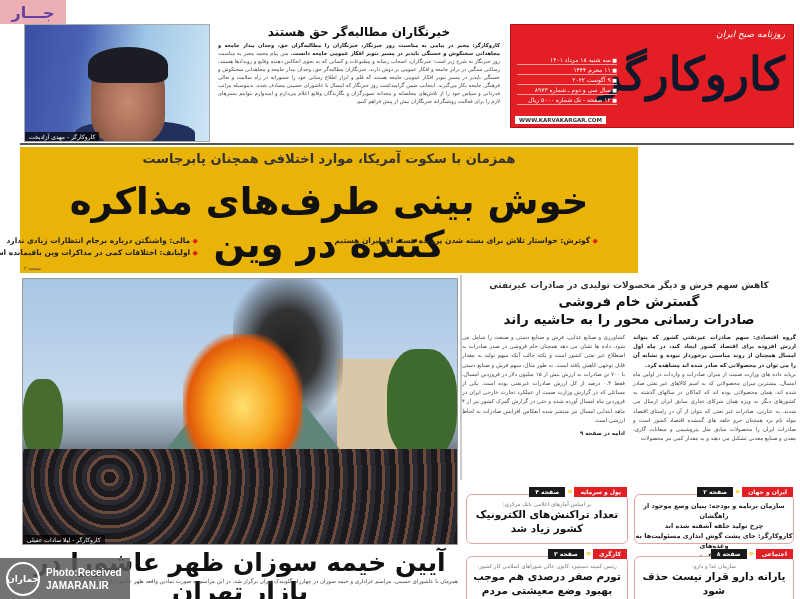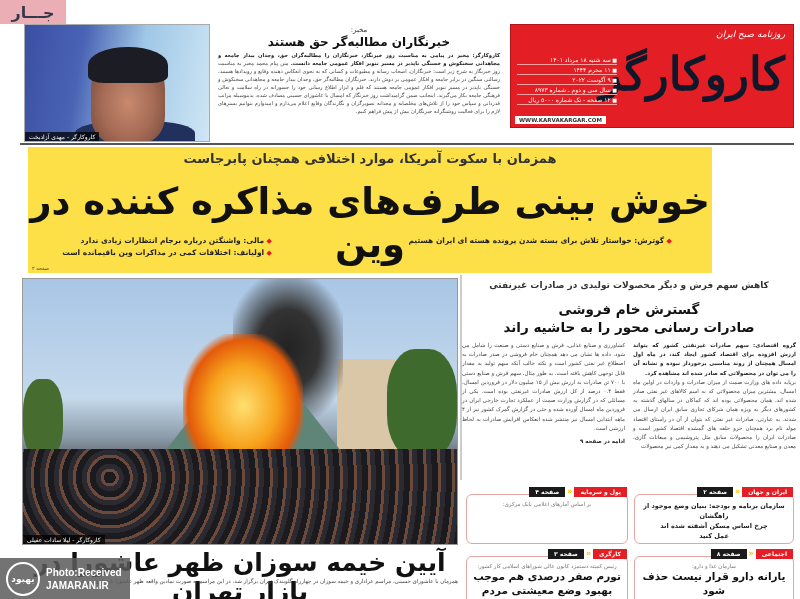--- a/index.html
+++ b/index.html
@@ -1,37 +1,37 @@
 <!DOCTYPE html>
 <html><head>
 <meta charset="utf-8">
 <style>
 *{box-sizing:border-box;margin:0;padding:0}
 body{width:800px;height:599px;background:#fff;font-family:"DejaVu Sans",sans-serif;overflow:hidden;position:relative;direction:rtl}
 .page{position:absolute;inset:0;width:800px;height:599px}
-.watermark-top{position:absolute;left:0;top:0;width:66px;height:24px;background:#e8a0a8;color:#0f172a;font-weight:bold;font-size:16px;display:flex;align-items:center;justify-content:center;opacity:.85;z-index:5}
+.watermark-top{position:absolute;left:0;top:0;width:66px;height:24px;background:#e8a0a8;color:#4c1d95;font-weight:bold;font-size:16px;display:flex;align-items:center;justify-content:center;opacity:.85;z-index:5}
 .photo-top{position:absolute;left:24px;top:24px;width:186px;height:118px;border:1px solid #aaa;overflow:hidden;background:linear-gradient(100deg,#3b4fa3 0%,#4a63b5 30%,#9fc7e6 60%,#cfe6f5 100%)}
 .photo-top .face{position:absolute;left:66px;top:28px;width:74px;height:90px;border-radius:40% 40% 30% 30%;background:radial-gradient(ellipse at 50% 55%,#c78a70 0%,#a56b55 50%,#6b4234 100%)}
 .photo-top .hair{position:absolute;left:63px;top:22px;width:80px;height:36px;border-radius:50% 50% 20% 20%;background:#1c1c24}
 .photo-top .suit{position:absolute;left:50px;top:96px;width:120px;height:30px;border-radius:40% 40% 0 0;background:#22305e}
 .photo-top .caption{position:absolute;left:0;bottom:0;background:rgba(0,0,0,.75);color:#fff;font-size:6px;padding:1px 4px}
 .topnews{position:absolute;left:214px;top:24px;width:290px;height:118px;text-align:center}
 .topnews .kicker{font-size:7px;color:#333;margin-top:2px}
 .topnews .title{font-size:12px;font-weight:bold;color:#111;margin:1px 0 2px}
 .topnews .body{font-size:5.2px;line-height:8px;color:#444;text-align:justify;padding:0 4px}
 .topnews .body b{color:#222}
 .masthead{position:absolute;left:510px;top:24px;width:284px;height:104px;background:#e31e24;border:1px solid #b31217}
 .masthead .logo{position:absolute;right:8px;top:22px;font-size:46px;font-weight:bold;color:#0f172a;letter-spacing:-2px;font-family:"DejaVu Serif",serif}
 .masthead .sub{position:absolute;right:8px;top:4px;color:#fff;font-size:9px;font-style:italic}
 .masthead ul{position:absolute;left:6px;top:30px;list-style:none;width:100px}
 .masthead li{color:#fff;font-size:6px;border-bottom:1px solid #f6a0a0;padding:1px 0;white-space:nowrap}
 .masthead li::before{content:"■ ";font-size:5px}
 .masthead .url{position:absolute;left:4px;bottom:3px;background:#fff;color:#333;font-size:5.5px;font-weight:bold;padding:1px 4px;direction:ltr}
 .rule1{position:absolute;left:20px;top:143px;width:774px;height:2px;background:#555}
-.lead{position:absolute;left:28px;top:147px;width:684px;height:126px;background:#fde047}
+.lead{position:absolute;left:20px;top:147px;width:618px;height:126px;background:#eab308}
 .lead .sup{text-align:center;font-size:13px;font-weight:bold;color:#333;margin-top:4px}
 .lead .head{text-align:center;font-size:37px;font-weight:900;color:#111;margin-top:14px;letter-spacing:-1px;font-family:"DejaVu Sans",sans-serif}
 .lead .bullets{position:absolute;top:88px;width:300px;font-size:7.5px;font-weight:bold;color:#222;line-height:12px}
 .lead .b-right{right:40px}
 .lead .b-left{right:440px}
 .lead .bullets div::before{content:"◆ ";color:#e31e24;font-size:7px}
 .lead .pg{position:absolute;left:4px;bottom:2px;font-size:5px;color:#444}
 .photo-main{position:absolute;left:22px;top:278px;width:436px;height:267px;border:1px solid #999;overflow:hidden;background:linear-gradient(180deg,#a9c6e5 0%,#c5d9ec 45%,#8a9aa8 60%,#3a3a3e 75%,#222 100%)}
 .photo-main .smoke{position:absolute;left:210px;top:0;width:110px;height:140px;background:radial-gradient(ellipse at 50% 50%,#222 0%,#333 40%,rgba(60,60,60,.3) 70%,transparent 80%)}
 .photo-main .tent{position:absolute;left:120px;top:60px;width:0;height:0;border-left:110px solid transparent;border-right:110px solid transparent;border-bottom:140px solid #5f8579}
@@ -43,21 +43,21 @@
 .photo-main .blue{position:absolute;left:0;top:175px;width:120px;height:14px;background:#2f6fb0}
 .photo-main .caption{position:absolute;left:0;bottom:0;background:rgba(0,0,0,.75);color:#fff;font-size:6px;padding:1px 4px}
 .mainphoto-title{position:absolute;left:22px;top:548px;width:436px;text-align:center;font-size:25px;font-weight:900;color:#111}
 .mainphoto-body{position:absolute;left:22px;top:578px;width:436px;font-size:5.5px;color:#444;text-align:right}
 .jamaran{position:absolute;left:0;top:558px;width:130px;height:41px;background:rgba(90,90,90,.85);display:flex;align-items:center;gap:6px;padding-left:6px;direction:ltr;z-index:5}
 .jamaran .circ{width:34px;height:34px;border:2px solid #fff;border-radius:50%;color:#fff;font-size:9px;display:flex;align-items:center;justify-content:center;font-weight:bold}
 .jamaran .txt{color:#fff;font-size:10px;line-height:13px;font-family:"Liberation Sans",sans-serif}
 .jamaran .txt b{display:block}
 .econ{position:absolute;left:462px;top:280px;width:334px}
 .econ .kicker{text-align:center;font-size:9px;font-weight:bold;color:#333}
-.econ .t1{text-align:center;font-size:13.5px;font-weight:900;color:#111;margin-top:11px}
+.econ .t1{text-align:center;font-size:13.5px;font-weight:900;color:#111;margin-top:3px}
 .econ .t2{text-align:center;font-size:13.5px;font-weight:900;color:#111;margin-top:2px}
 .econ .cols{display:flex;gap:8px;margin-top:6px;direction:rtl}
 .econ .col{flex:1;font-size:5.5px;line-height:9.2px;color:#444;text-align:justify}
 .econ .col b{color:#222}
 .econ .cont{font-weight:bold;color:#222;margin-top:4px}
 .box{position:absolute;border:1px solid #e6a5a5;border-radius:6px;background:#fff;text-align:center}
 .box .tag{position:absolute;top:-8px;right:0;display:flex;direction:rtl;height:10px;font-size:6px;font-weight:bold}
 .box .tag .sec{background:#e31e24;color:#fff;padding:0 6px;line-height:10px}
 .box .tag .chev{color:#f5c400;font-size:8px;line-height:10px;padding:0 2px;background:#fff}
 .box .tag .pg{background:#1a1a1a;color:#fff;padding:0 6px;line-height:10px}
@@ -74,21 +74,20 @@
   <div class="watermark-top">جـــار</div>
 
   <div class="photo-top">
     <div class="suit"></div>
     <div class="face"></div>
     <div class="hair"></div>
     <div class="caption">کاروکارگر - مهدی آزادبخت</div>
   </div>
 
   <div class="topnews">
-    <div class="kicker">مخبر:</div>
     <div class="title">خبرنگاران مطالبه‌گر حق هستند</div>
     <div class="body">
       <b>کاروکارگر: مخبر در پیامی به مناسبت روز خبرنگار، خبرنگاران را مطالبه‌گران حق، وجدان بیدار جامعه و مجاهدانی سختکوش و خستگی ناپذیر در مسیر تنویر افکار عمومی جامعه دانست.</b>
       <span>متن پیام محمد مخبر به مناسبت روز خبرنگار به شرح زیر است: خبرنگاران، اصحاب رسانه و مطبوعات و کسانی که به نحوی انعکاس دهنده وقایع و رویدادها هستند، رسالتی سنگین در برابر جامعه و افکار عمومی بر دوش دارند. خبرنگاران مطالبه‌گر حق، وجدان بیدار جامعه و مجاهدانی سختکوش و خستگی ناپذیر در مسیر تنویر افکار عمومی جامعه هستند که قلم و ابزار اطلاع رسانی خود را جسورانه در راه سلامت و تعالی فرهنگی جامعه بکار می‌گیرند. اینجانب ضمن گرامیداشت روز خبرنگار که امسال با عاشورای حسینی مصادف شده، بدینوسیله مراتب قدردانی و سپاس خود را از تلاش‌های مخلصانه و مجدانه تصویرگران و نگارندگان وقایع اعلام می‌دارم و امیدوارم بتوانیم بسترهای لازم را برای فعالیت روشنگرانه خبرنگاران بیش از پیش فراهم کنیم.</span>
     </div>
   </div>
 
   <div class="masthead">
     <div class="sub">روزنامه صبح ایران</div>
     <div class="logo">کاروکارگر</div>
@@ -125,21 +124,21 @@
     <div class="tent"></div>
     <div class="fire"></div>
     <div class="blue"></div>
     <div class="crowd"></div>
     <div class="caption">کاروکارگر - لیلا سادات عقیلی</div>
   </div>
   <div class="mainphoto-title">آیین خیمه سوزان ظهر عاشورا در بازار تهران</div>
   <div class="mainphoto-body">همزمان با عاشورای حسینی، مراسم عزاداری و خیمه سوزان در چهارراه گلوبندک تهران برگزار شد. در این مراسم به صورت نمادین واقعه ظهر عاشورا بازسازی می‌شود.</div>
 
   <div class="jamaran">
-    <div class="circ">بهبود</div>
+    <div class="circ">جماران</div>
     <div class="txt">
       <b>Photo:Received</b>
       <b>JAMARAN.IR</b>
     </div>
   </div>
 
   <div class="rule2"></div>
 
   <div class="econ">
     <div class="kicker">کاهش سهم فرش و دیگر محصولات تولیدی در صادرات غیرنفتی</div>
@@ -157,31 +156,33 @@
     </div>
   </div>
 
   <div class="box" style="left:634px;top:494px;width:160px;height:50px">
     <div class="tag">
       <span class="sec">ایران و جهان</span>
       <span class="chev">«</span>
       <span class="pg">صفحه ۲</span>
     </div>
     <div class="s" style="margin-top:6px">سازمان برنامه و بودجه: بنیان وضع موجود از راهگشان</div>
-    <div class="s">چرخ اساس مسکن آشفته شده اند</div>
+    <div class="s">چرخ تولید حلقه آشفته شده اند</div>
+    <div class="s">کاروکارگر: جای پشت گوش اندازی مسئولیت‌ها به وعده‌های</div>
     <div class="s">عمل کنید</div>
   </div>
 
   <div class="box" style="left:466px;top:494px;width:162px;height:50px">
     <div class="tag">
       <span class="sec">پول و سرمایه</span>
       <span class="chev">«</span>
       <span class="pg">صفحه ۴</span>
     </div>
     <div class="k">بر اساس آمارهای اعلامی بانک مرکزی:</div>
+    <div class="h">تعداد تراکنش‌های الکترونیک کشور زیاد شد</div>
   </div>
 
   <div class="box" style="left:634px;top:556px;width:160px;height:50px">
     <div class="tag">
       <span class="sec">اجتماعی</span>
       <span class="chev">«</span>
       <span class="pg">صفحه ۸</span>
     </div>
     <div class="k">سازمان غذا و دارو:</div>
     <div class="h">یارانه دارو قرار نیست حذف شود</div>

